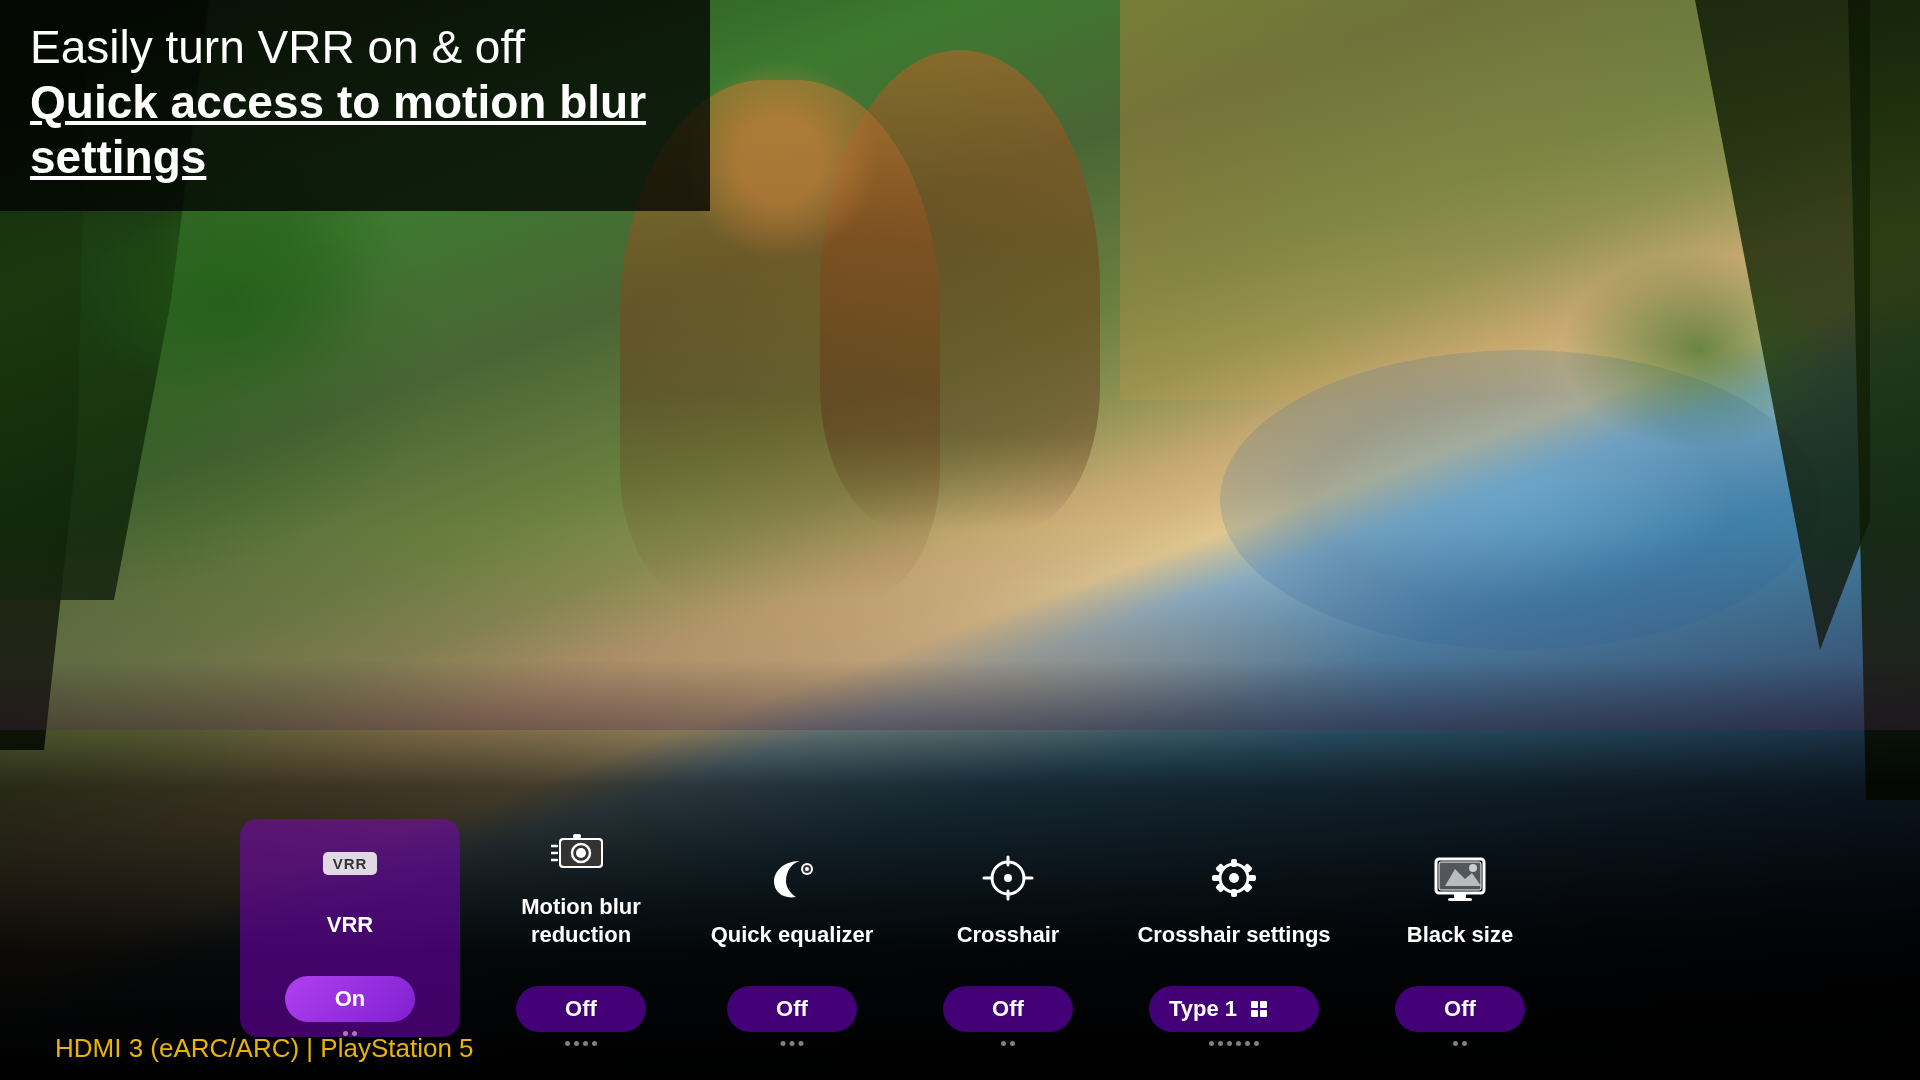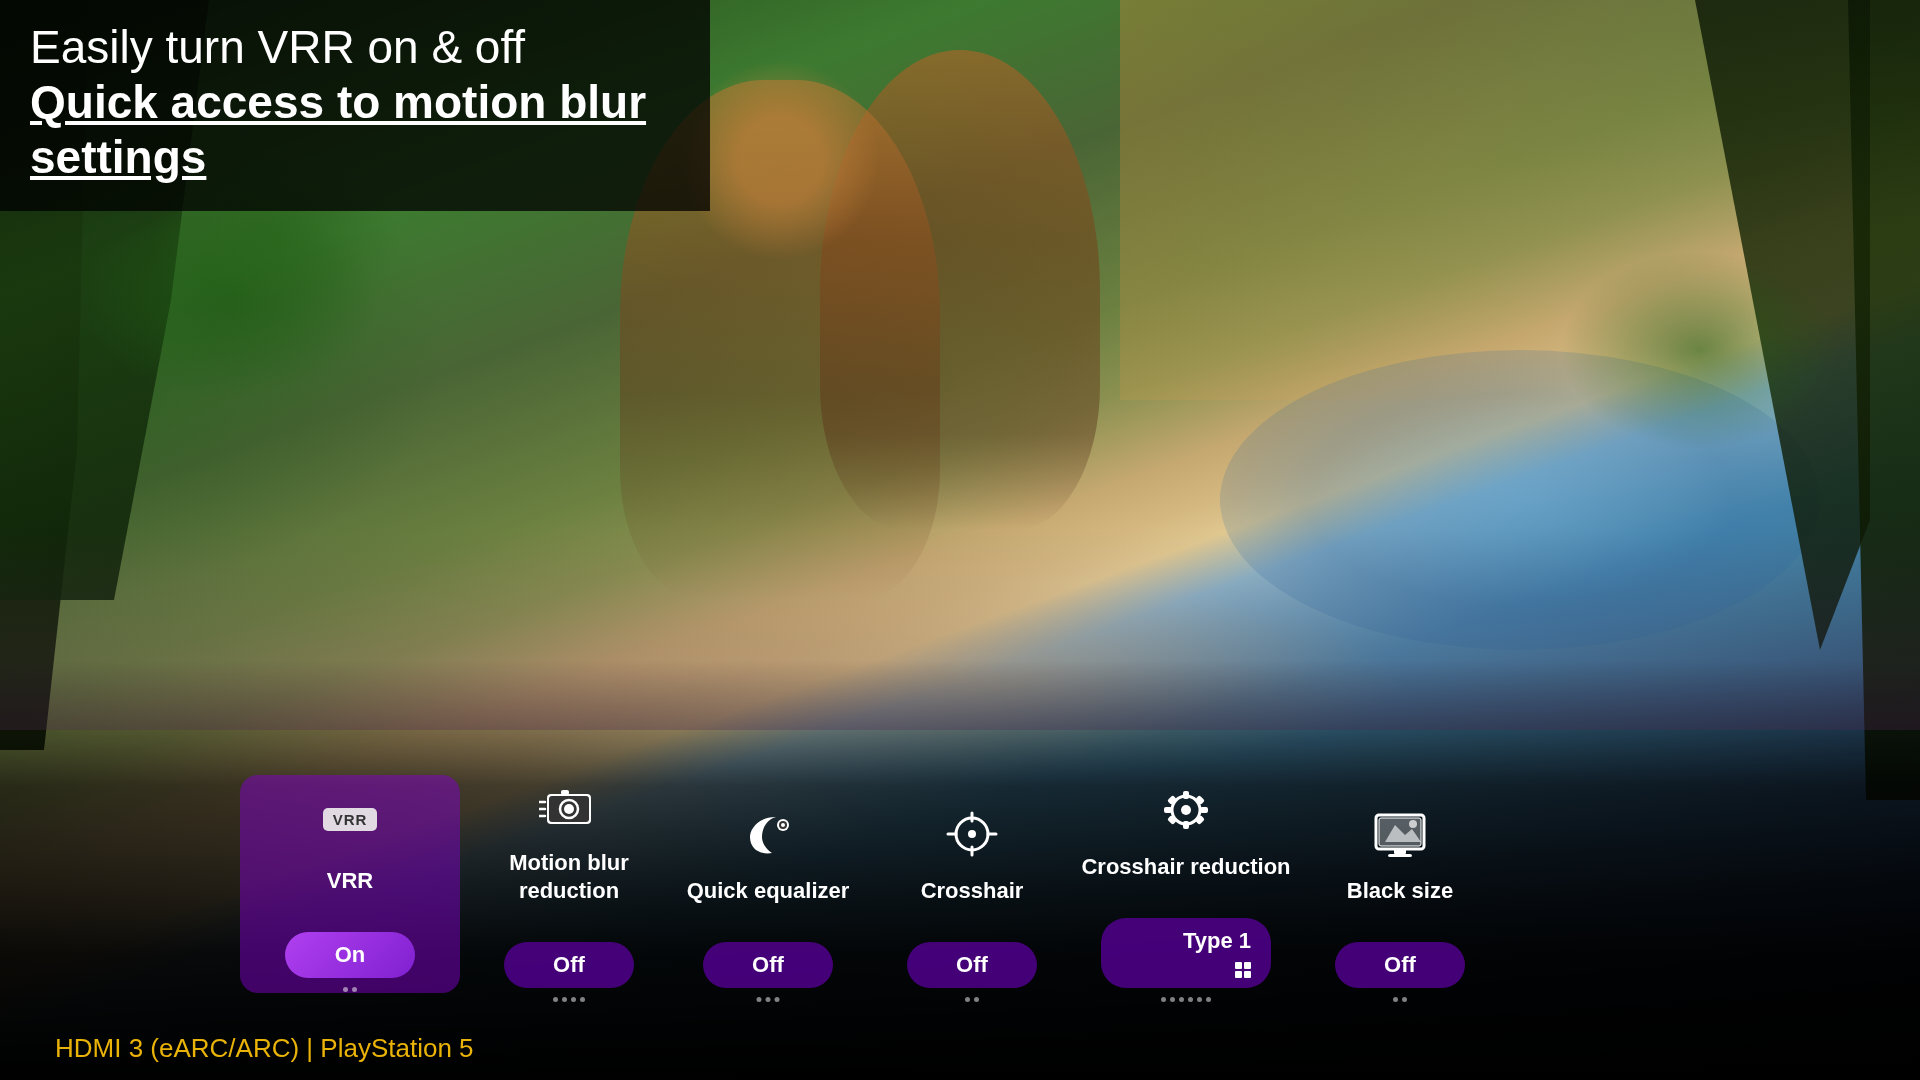--- a/index.html
+++ b/index.html
@@ -82,22 +82,22 @@
       display: flex;
       flex-direction: column;
       justify-content: flex-end;
     }
 
     
     #menu-row {
       display: flex;
       align-items: flex-end;
       justify-content: flex-start;
-      padding: 0 0 92px 240px;
-      gap: 4px;
+      padding: 0 0 48px 240px;
+      gap: 16px;
     }
 
     .menu-item {
       display: flex;
       flex-direction: column;
       align-items: center;
       width: 210px;
       position: relative;
     }
 
@@ -142,25 +142,24 @@
       margin-top: 23px;
     }
 
     .menu-item .status-btn.active-on {
       background: linear-gradient(135deg, #b040f0, #8020d0);
     }
 
     .menu-item .status-btn.type1 {
       background: rgba(80, 0, 140, 0.85);
       display: flex;
-      align-items: flex-end;
+      align-items: center;
       gap: 8px;
       padding: 10px 20px;
       min-width: 160px;
-      flex-direction: column;
     }
 
     .status-dots {
       position: absolute;
       bottom: -14px;
       left: 50%;
       transform: translateX(-50%);
       display: flex;
       gap: 4px;
     }
@@ -390,21 +389,21 @@
           <rect x="27" y="38" width="6" height="8" rx="2" fill="white"></rect>
           <rect x="8" y="24" width="8" height="6" rx="2" fill="white"></rect>
           <rect x="44" y="24" width="8" height="6" rx="2" fill="white"></rect>
 
           <rect x="13" y="13" width="6" height="8" rx="2" fill="white" transform="rotate(45 16 17)"></rect>
           <rect x="41" y="13" width="6" height="8" rx="2" fill="white" transform="rotate(-45 44 17)"></rect>
           <rect x="13" y="33" width="6" height="8" rx="2" fill="white" transform="rotate(-45 16 37)"></rect>
           <rect x="41" y="33" width="6" height="8" rx="2" fill="white" transform="rotate(45 44 37)"></rect>
         </svg>
       </div>
-      <div class="item-label">Crosshair reduction</div>
+      <div class="item-label">Crosshair settings</div>
       <button class="status-btn type1" style="position:relative;background:rgba(80,0,140,0.85);min-width:170px;">
         <span>Type 1</span>
         <span style="display:inline-grid;grid-template-columns:1fr 1fr;gap:2px;width:16px;height:16px;margin-left:6px;">
           <div style="background:white;border-radius:1px;"></div>
           <div style="background:white;border-radius:1px;"></div>
           <div style="background:white;border-radius:1px;"></div>
           <div style="background:white;border-radius:1px;"></div>
         </span>
         <div class="status-dots">
           <div class="dot"></div>

